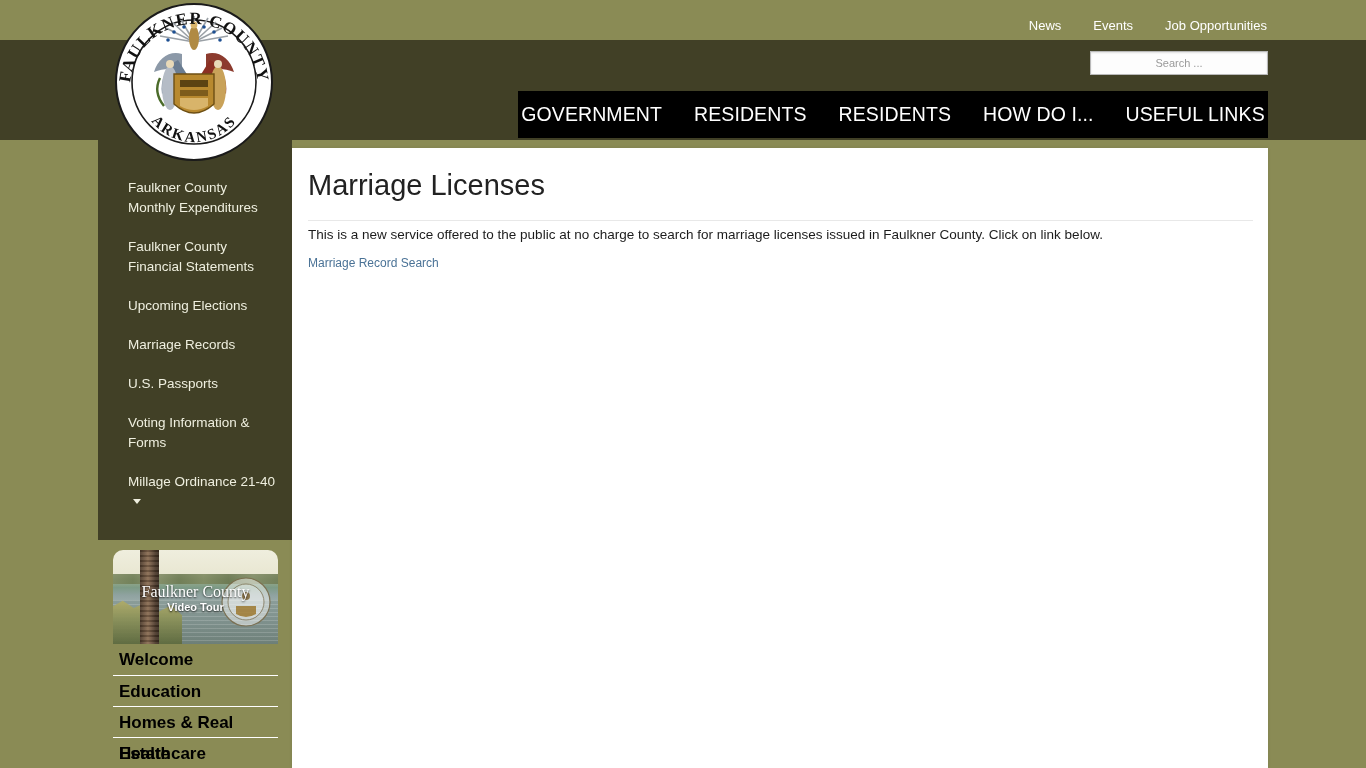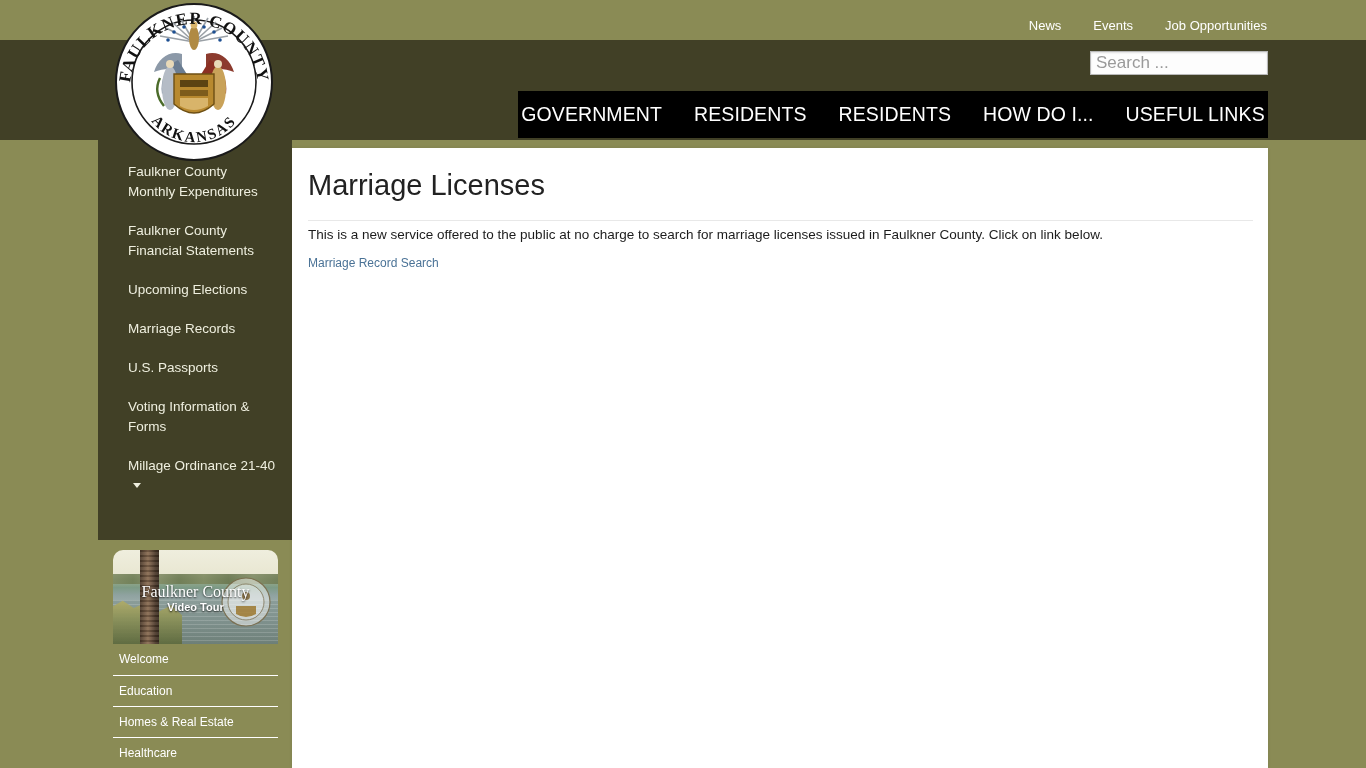--- a/index.html
+++ b/index.html
@@ -53,23 +53,24 @@
     width: 178px; height: 24px;
     background: #fdfdfd;
     border: 1px solid #b9b9b9;
     box-shadow: inset 0 1px 2px rgba(0,0,0,0.12);
   }
   .search-wrap input {
     width: 100%; height: 100%;
     border: 0; outline: 0;
     background: transparent;
     font-family: "Liberation Sans", sans-serif;
-    font-size: 17px;
+    font-size: 11px;
     color: #a21caf;
     padding: 0 5px;
+    text-align: center;
   }
   .search-wrap input::placeholder { color: #9a9a9a; }
 
   
   .mainnav {
     position: absolute; left: 518px; top: 91px;
     width: 750px; height: 47px;
     background: #000000;
     display: flex;
     align-items: center;
@@ -105,20 +106,21 @@
     width: 194px;
   }
   .sb-item {
     display: block;
     color: #efefdf;
     font-size: 13.5px;
     text-decoration: none;
     padding: 0 14px 0 30px;
     line-height: 20px;
     margin-bottom: 19px;
+    margin-top: 16px;
   }
   .caret {
     display: inline-block;
     width: 0; height: 0;
     margin-left: 5px;
     vertical-align: 2px;
     border-left: 4px solid transparent;
     border-right: 4px solid transparent;
     border-top: 5px solid #efefdf;
   }
@@ -206,27 +208,28 @@
   .vt-title2 {
     font-size: 11px;
     font-weight: bold;
     color: #ffffff;
     text-shadow: 0 1px 2px rgba(0,0,0,.8);
     line-height: 15px;
   }
   .vt-list { background: #8a8b55; }
   .vt-row {
     display: block;
-    color: #ffffff;
-    font-size: 12px;
+    color: #000000;
+    font-size: 17px;
     text-decoration: none;
     height: 31px;
     line-height: 31px;
     padding-left: 6px;
     border-top: 1px solid #ffffff;
+    font-weight: bold;
   }
   .vt-row:first-child { border-top: 0; }
 
   
   .content {
     position: absolute; left: 292px; top: 148px;
     width: 976px; height: 620px;
     background: #ffffff;
     box-shadow: 0 0 3px rgba(0,0,0,0.10);
   }

